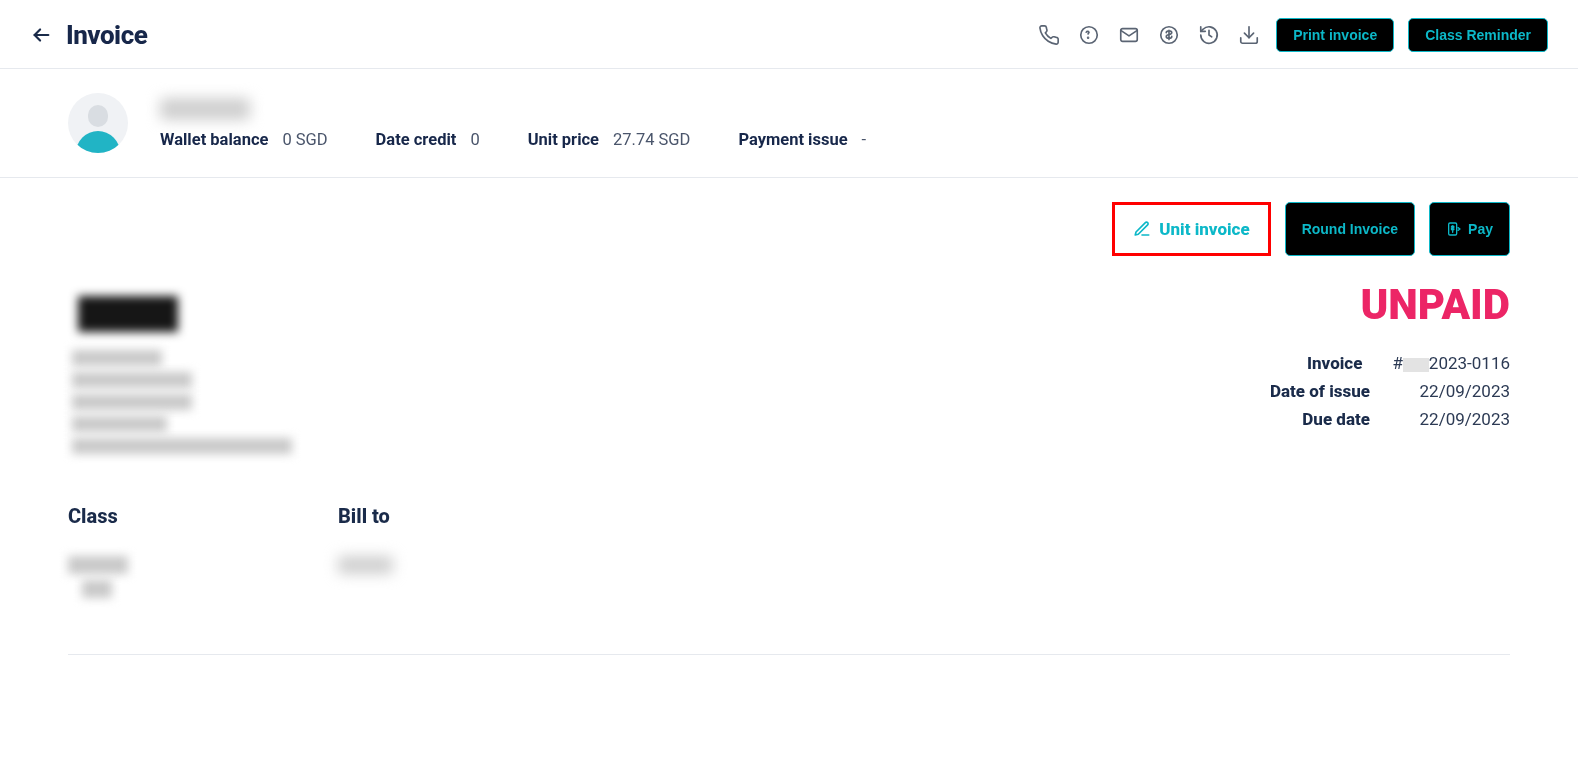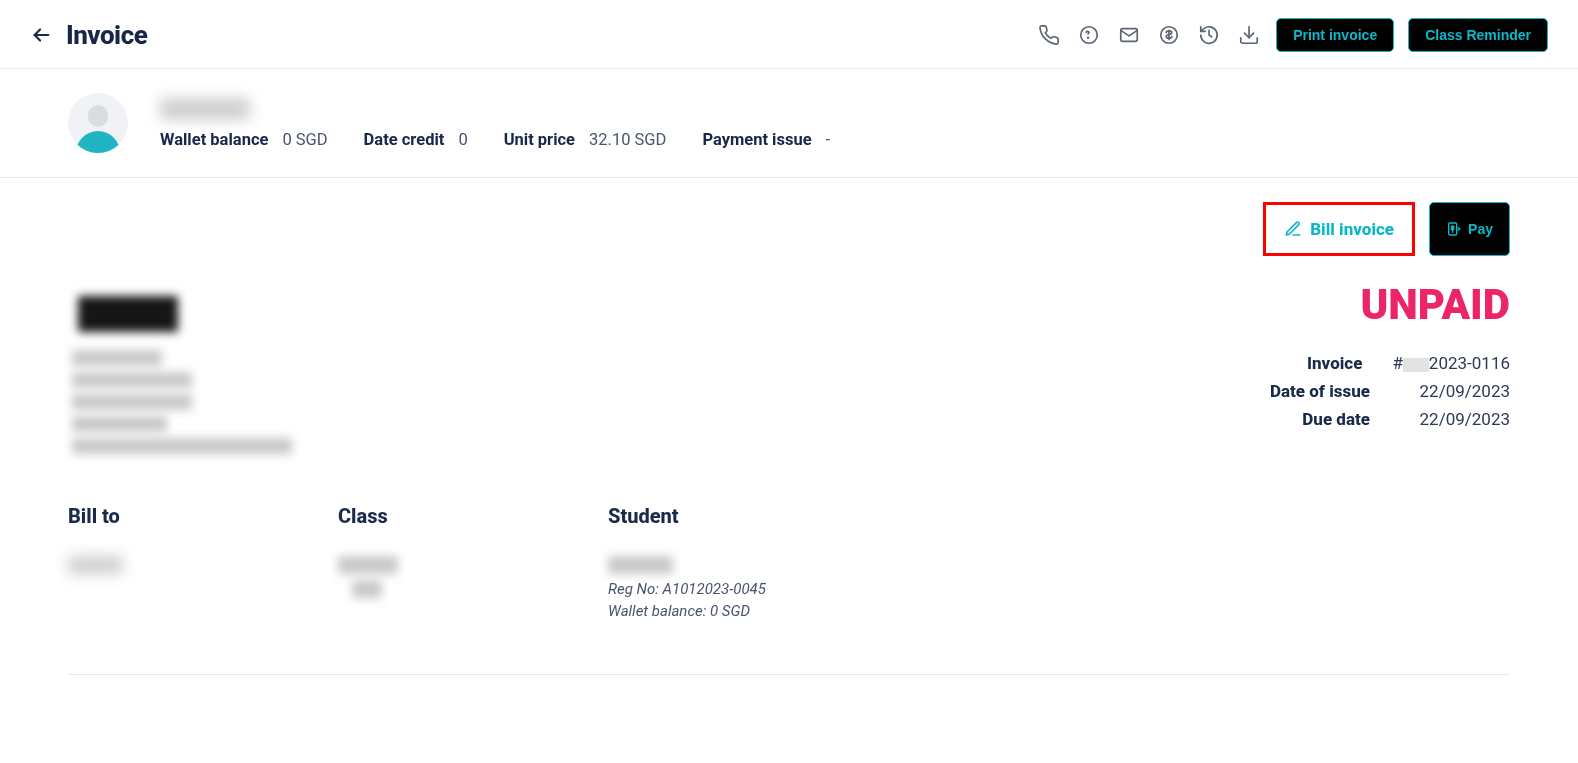--- a/index.html
+++ b/index.html
@@ -82,21 +82,21 @@
   }
   .avatar::before{
     content:"";
     position:absolute;
     top:12px;left:50%;transform:translateX(-50%);
     width:20px;height:22px;border-radius:10px;
     background:#d9dde2;
   }
   .summary-col { display:flex; flex-direction:column; gap:10px; }
   .summary-name { font-size:18px; height:22px; }
-  .summary-line { display:flex; gap:36px; align-items:center; }
+  .summary-line { display:flex; gap:48px; align-items:center; }
   .summary-label { font-weight:700; color:#17274a; font-size:16.5px; }
   .summary-value { color:#4a556b; font-size:16.5px; margin-left:10px; font-weight:400; }
 
   .blur { filter: blur(7px); color:#888; background:#cfcfcf; border-radius:4px; }
   .blur-sm { filter: blur(5px); color:#888; }
 
   
   .content-wrap { padding: 18px 68px 40px 68px; }
   .action-row {
     display:flex; justify-content:flex-end; gap:14px;
@@ -225,42 +225,43 @@
       <span>
         <span class="summary-label">Wallet balance</span>
         <span class="summary-value">0 SGD</span>
       </span>
       <span>
         <span class="summary-label">Date credit</span>
         <span class="summary-value">0</span>
       </span>
       <span>
         <span class="summary-label">Unit price</span>
-        <span class="summary-value">32.10 SGD</span>
+        <span class="summary-value">27.74 SGD</span>
       </span>
       <span>
         <span class="summary-label">Payment issue</span>
         <span class="summary-value">-</span>
       </span>
     </div>
   </div>
 </div>
 
 <div class="content-wrap">
 
   <div class="action-row">
     <div class="highlight-red-box">
       <span class="link-btn">
         <svg width="18" height="18" viewBox="0 0 24 24" fill="none" stroke="#0cb8c8" stroke-width="2.2" stroke-linecap="round" stroke-linejoin="round">
             <path d="M12 20h9"></path>
             <path d="M16.5 3.5a2.1 2.1 0 1 1 3 3L7 19l-4 1 1-4 12.5-12.5z"></path>
           </svg>
-        <span>Bill invoice</span>
-      </span>
-    </div>
+        <span>Unit invoice</span>
+      </span>
+    </div>
+    <button class="outline-btn">Round Invoice</button>
     <button class="outline-btn">
       <svg width="16" height="16" viewBox="0 0 24 24" fill="none" stroke="#0cb8c8" stroke-width="2" stroke-linecap="round" stroke-linejoin="round">
           <rect x="4" y="3" width="12" height="18" rx="2"></rect>
           <path d="M10 7v10M8 9c0-1 1-1.5 2-1.5s2 .5 2 1.5-1 1-2 1.5-2 .5-2 1.5 1 1.5 2 1.5 2-.5 2-1.5"></path>
           <path d="M18 10l3 2-3 2"></path>
         </svg>
       <span>Pay</span>
     </button>
   </div>
 
@@ -291,29 +292,23 @@
       </div>
       <div class="meta-row">
         <span class="meta-label">Due date</span>
         <span class="meta-value">22/09/2023</span>
       </div>
     </div>
   </div>
 
   <div class="parties-row">
     <div class="party-col">
-      <div class="party-title">Bill to</div>
-      <div class="party-blur-line blur" style="width:55px;"></div>
-    </div>
-    <div class="party-col">
       <div class="party-title">Class</div>
       <div class="party-blur-line blur-sm" style="width:60px;background:#c9c9c9;"></div>
       <div class="party-blur-line blur-sm" style="width:30px;background:#c9c9c9;margin-left:14px;"></div>
     </div>
     <div class="party-col">
-      <div class="party-title">Student</div>
-      <div class="party-blur-line blur-sm" style="width:65px;background:#c9c9c9;"></div>
-      <div class="party-italic">Reg No: A1012023-0045</div>
-      <div class="party-italic">Wallet balance: 0 SGD</div>
+      <div class="party-title">Bill to</div>
+      <div class="party-blur-line blur" style="width:55px;"></div>
     </div>
   </div>
 
 </div>
 
 </body></html>

